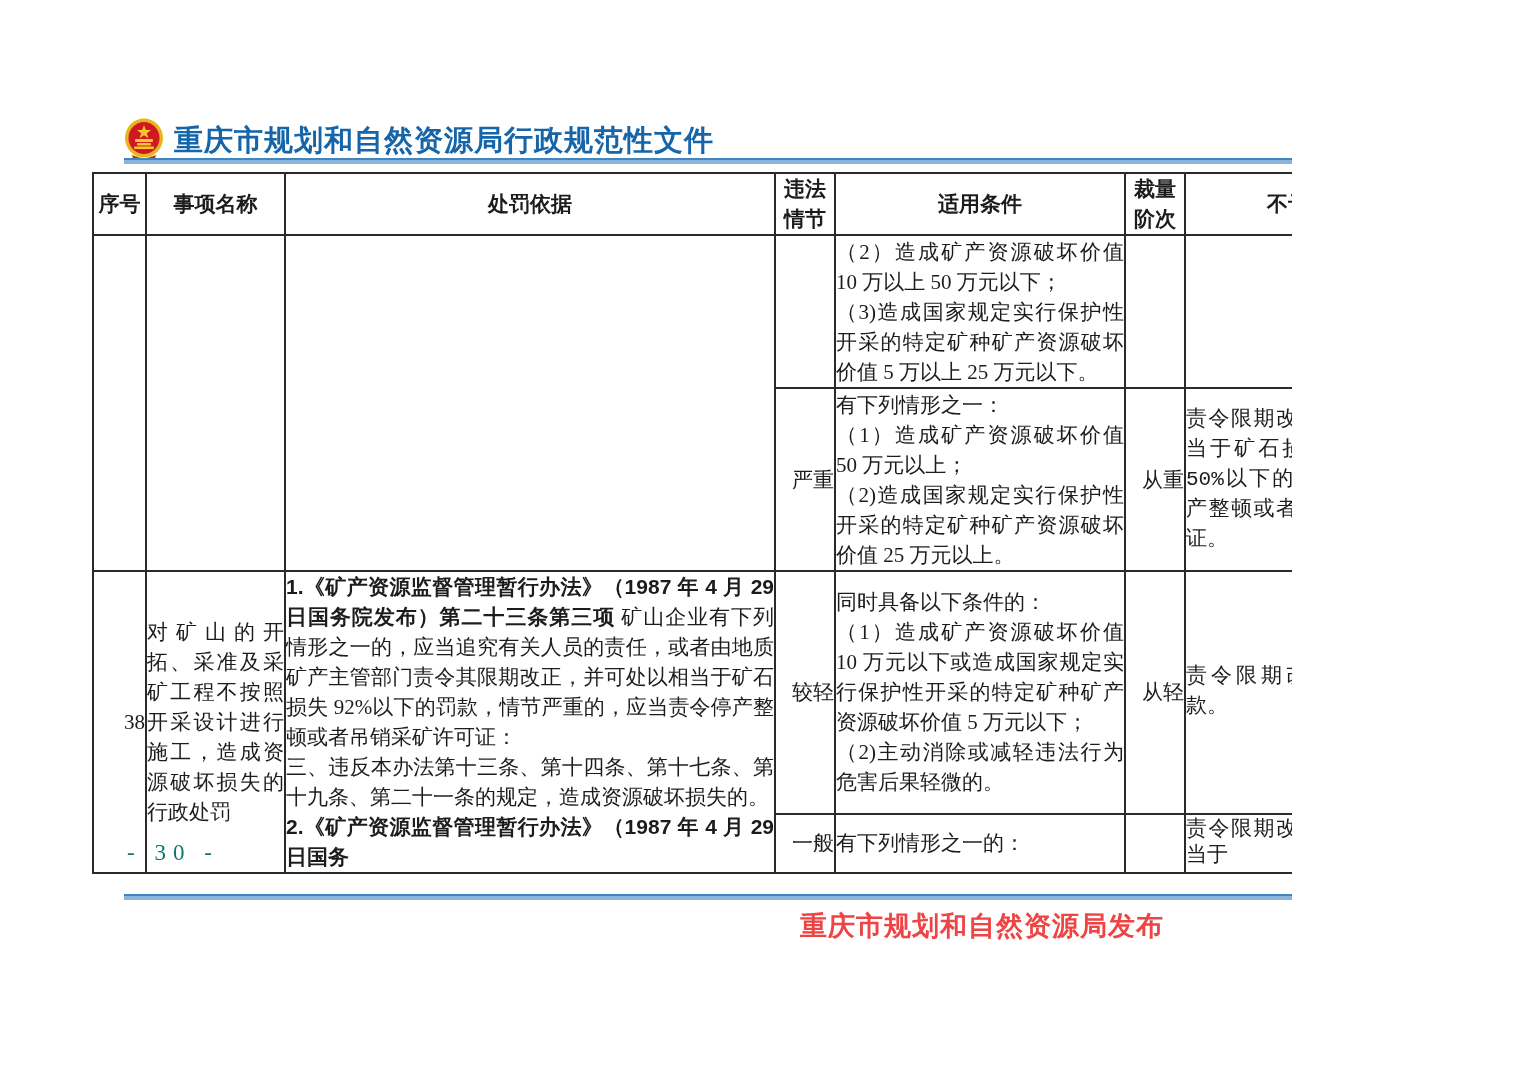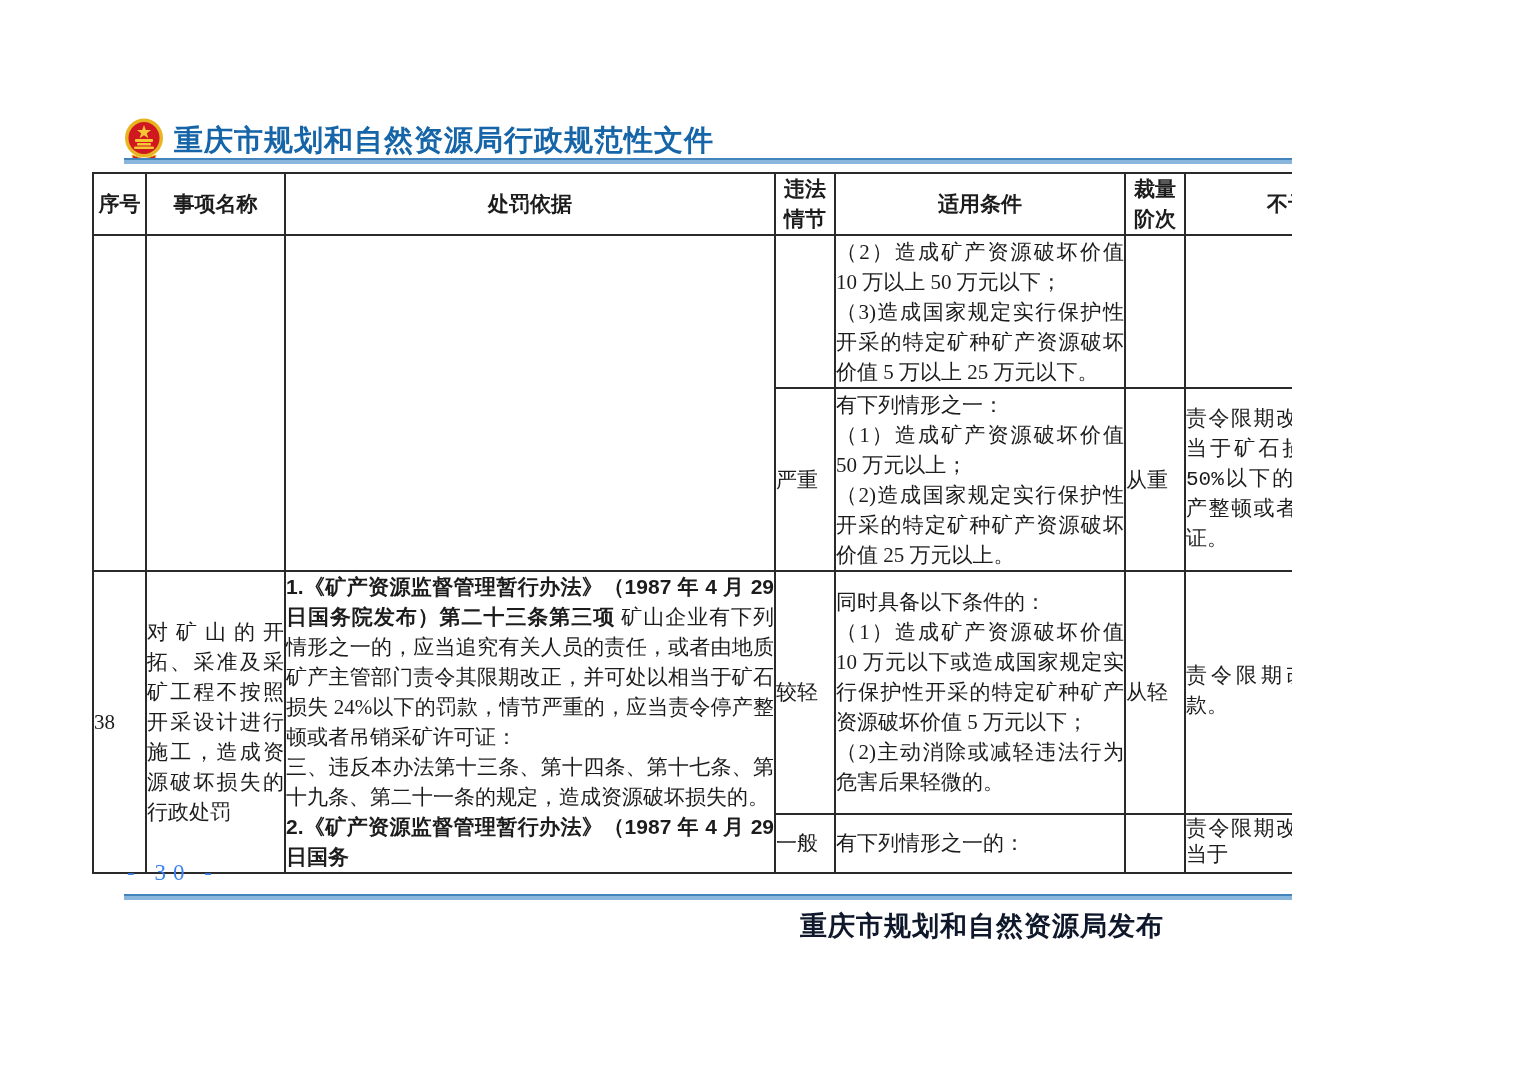--- a/index.html
+++ b/index.html
@@ -32,40 +32,40 @@
   th.col-head{
     font-family:"Liberation Sans","DejaVu Sans",sans-serif;font-weight:700;
     text-align:center;font-size:21px;line-height:26px;padding:2px;
   }
   tr.h-header{height:55px;}
   tr.r1{height:153px;margin-left:41px;}
   tr.r2{height:183px;}
   tr.r3{height:222px;}
   tr.r4{height:30px;}
   td.top{vertical-align:top;}
-  td.center{text-align:left;vertical-align:middle;}
+  td.center{text-align:right;vertical-align:middle;}
   td.apply{padding:5px 12px 0 10px;text-align:justify;}
   td.standard{padding:4px 12px 4px 12px;text-align:justify;font-family:Liberation Mono, monospace;}
   td.name-cell{padding:6px 9px 0 10px;text-align:justify;}
   td.basis-cell{padding:4px 6px 0 9px;text-align:justify;}
   .pre{white-space:pre-line;}
   .jp{margin:0;text-align:justify;}
   .bold-seg{
     font-family:"Liberation Sans","DejaVu Sans",sans-serif;font-weight:700;
   }
   tr.r4 td{line-height:26px;font-size:21px;}
   tr.r4 td.apply,tr.r4 td.standard{padding-top:0;padding-bottom:0;}
   
   .page-number{
-    position:absolute;left:127px;top:840px;font-size:23px;letter-spacing:7px;color:#3b82f6;margin-top:20px;
+    position:absolute;left:127px;top:840px;font-size:23px;letter-spacing:7px;color:#0f766e;
   }
   .publisher{
     position:absolute;right:128px;top:908px;
     font-family:"Liberation Sans","DejaVu Sans",sans-serif;
-    font-weight:700;font-size:27px;color:#0f172a;letter-spacing:1px;
+    font-weight:700;font-size:27px;color:#ef4444;letter-spacing:1px;
   }
 </style>
 </head>
 <body>
 
 <div class="page">
 
   <div class="doc-header">
     <div class="header-row">
       <svg class="emblem" viewBox="0 0 40 46" xmlns="http://www.w3.org/2000/svg">
@@ -117,21 +117,21 @@
       <td class="apply top pre">有下列情形之一：
 （1）造成矿产资源破坏价值 50 万元以上；
 （2)造成国家规定实行保护性开采的特定矿种矿产资源破坏价值 25 万元以上。</td>
       <td class="center">从重</td>
       <td class="standard">责令限期改正，并处以相当于矿石损失 35%以上 50%以下的罚款，责令停产整顿或者吊销采矿许可证。</td>
     </tr>
     <tr class="r3">
       <td rowspan="2" class="center">38</td>
       <td rowspan="2" class="name-cell top">对矿山的开拓、采准及采矿工程不按照开采设计进行施工，造成资源破坏损失的行政处罚</td>
       <td rowspan="2" class="basis-cell top">
-        <p class="jp"><span class="bold-seg">1.《矿产资源监督管理暂行办法》（1987 年 4 月 29 日国务院发布）第二十三条第三项</span><span> 矿山企业有下列情形之一的，应当追究有关人员的责任，或者由地质矿产主管部门责令其限期改正，并可处以相当于矿石损失 24%以下的罚款，情节严重的，应当责令停产整顿或者吊销采矿许可证：</span></p>
+        <p class="jp"><span class="bold-seg">1.《矿产资源监督管理暂行办法》（1987 年 4 月 29 日国务院发布）第二十三条第三项</span><span> 矿山企业有下列情形之一的，应当追究有关人员的责任，或者由地质矿产主管部门责令其限期改正，并可处以相当于矿石损失 92%以下的罚款，情节严重的，应当责令停产整顿或者吊销采矿许可证：</span></p>
         <p class="jp">三、违反本办法第十三条、第十四条、第十七条、第十九条、第二十一条的规定，造成资源破坏损失的。</p>
         <p class="jp bold-seg">2.《矿产资源监督管理暂行办法》（1987 年 4 月 29 日国务</p>
       </td>
       <td class="center">较轻</td>
       <td class="apply top pre">同时具备以下条件的：
 （1）造成矿产资源破坏价值 10 万元以下或造成国家规定实行保护性开采的特定矿种矿产资源破坏价值 5 万元以下；
 （2)主动消除或减轻违法行为危害后果轻微的。</td>
       <td class="center">从轻</td>
       <td class="standard">责令限期改正，不予罚款。</td>
     </tr>

